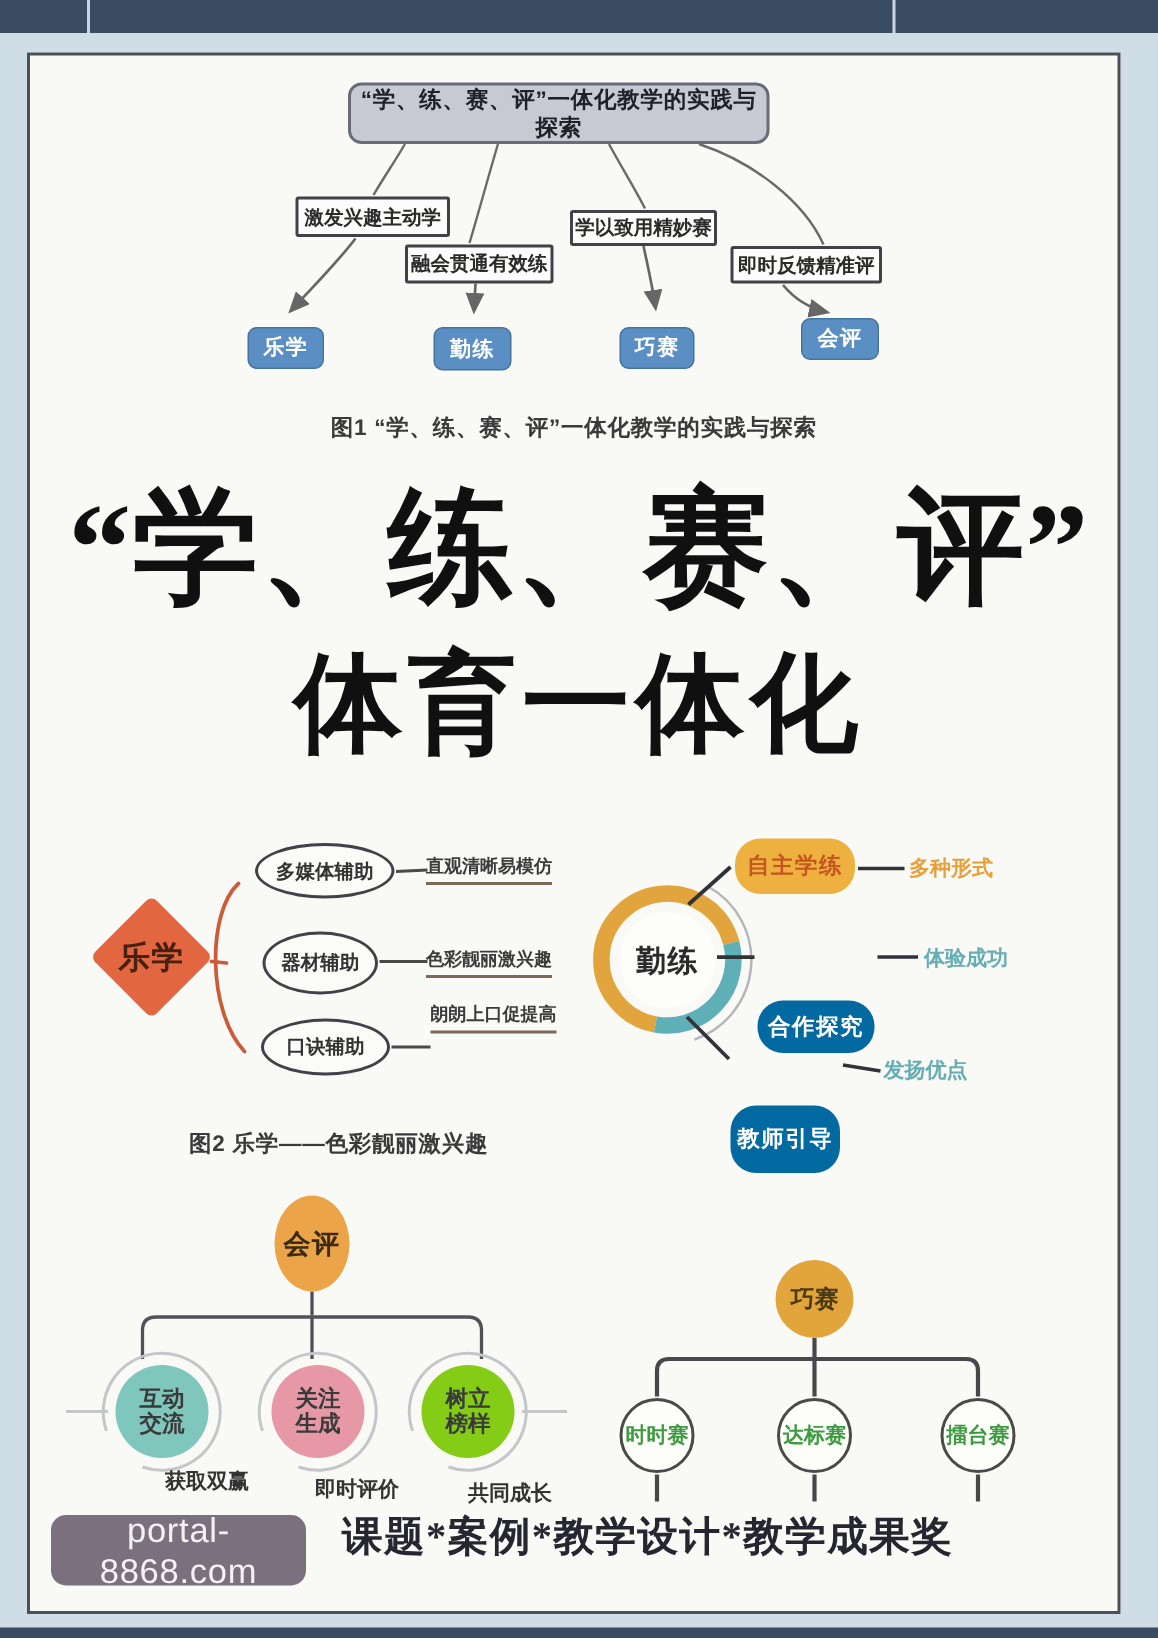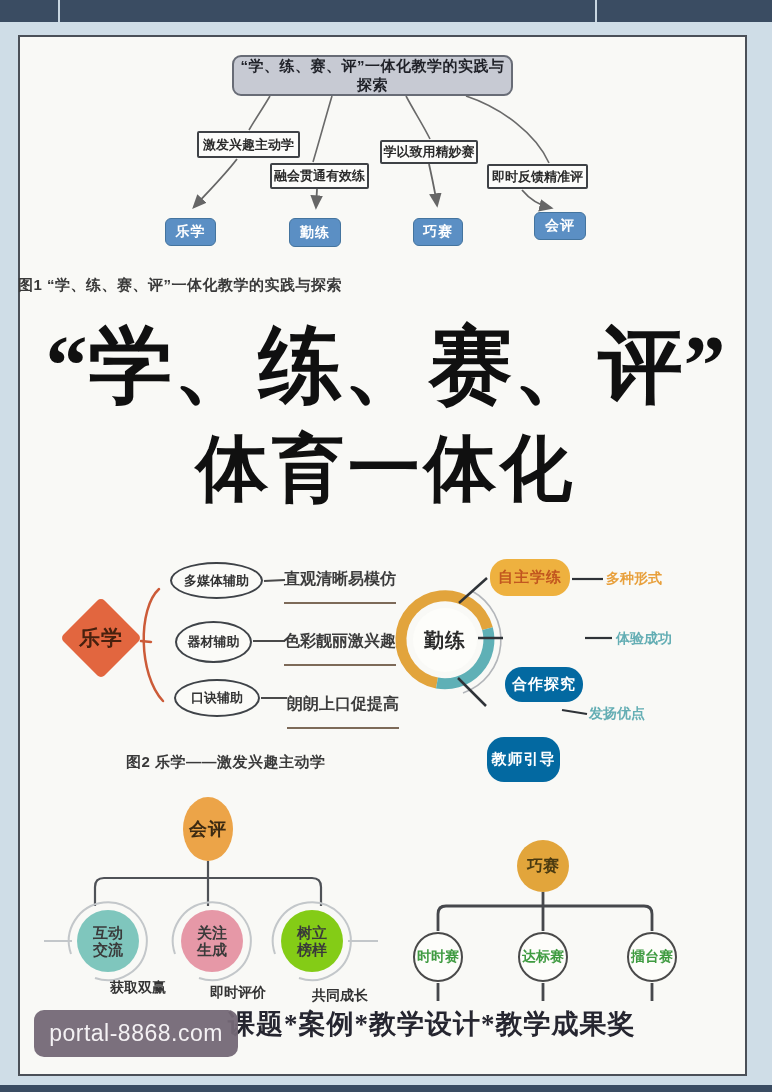--- a/index.html
+++ b/index.html
@@ -38,22 +38,22 @@
   .headline{left:0;top:0;width:772px;text-align:center;color:#101010;
     font-family:"Liberation Serif","DejaVu Serif",serif;font-weight:700;}
   .h-l1{font-size:84px;letter-spacing:1px;line-height:1.15;}
   .h-l2{font-size:72px;letter-spacing:4px;line-height:1.1;}
 
   
   .diamond{background:#e2663f;border-radius:5px;transform:rotate(45deg);}
   .diamond span{transform:rotate(-45deg);font-size:21px;font-weight:700;color:#47200e;letter-spacing:1px;}
   .ellipse{background:#fbfbf8;border:2px solid #3f4348;border-radius:50%;
     font-size:13px;font-weight:700;color:#333;}
-  .note-ul{font-size:16px;font-weight:700;color:#3c3c3c;border-bottom:2px solid #7d6a58;
-    padding-bottom:12px;white-space:nowrap;}
+  .note-ul{font-size:12px;font-weight:700;color:#3c3c3c;border-bottom:2px solid #7d6a58;
+    padding-bottom:2px;white-space:nowrap;}
 
   
   .pill{border-radius:17px;font-size:15px;font-weight:700;letter-spacing:1px;}
   .pill-orange{background:#eeb13f;color:#c2571f;}
   .pill-teal{background:#0369a1;color:#ffffff;margin-top:47px;}
   .f3-note{font-size:14px;font-weight:700;white-space:nowrap;}
   .f3-root-label{font-size:20px;font-weight:700;color:#2b2b2b;letter-spacing:1px;}
 
   
   .circle{border-radius:50%;}
@@ -162,35 +162,35 @@
   <div class="abs flexc wbox" style="left:197px;top:131px;width:103px;height:27px">激发兴趣主动学</div>
   <div class="abs flexc wbox" style="left:270px;top:163px;width:99px;height:26px">融会贯通有效练</div>
   <div class="abs flexc wbox" style="left:380px;top:140px;width:98px;height:24px">学以致用精妙赛</div>
   <div class="abs flexc wbox" style="left:487px;top:164px;width:101px;height:25px">即时反馈精准评</div>
 
   <div class="abs flexc bluebox" style="left:165px;top:218px;width:51px;height:28px">乐学</div>
   <div class="abs flexc bluebox" style="left:289px;top:218px;width:52px;height:29px">勤练</div>
   <div class="abs flexc bluebox" style="left:413px;top:218px;width:50px;height:28px">巧赛</div>
   <div class="abs flexc bluebox" style="left:534px;top:212px;width:52px;height:28px">会评</div>
 
-  <div class="abs caption" style="left:18px;top:276px;width:729px;">图1 “学、练、赛、评”一体化教学的实践与探索</div>
+  <div class="abs caption" style="left:18px;top:276px;width:729px;text-align:center">图1 “学、练、赛、评”一体化教学的实践与探索</div>
 
   <div class="abs headline h-l2" style="top:430px">体育一体化</div>
   <div class="abs headline h-l1" style="top:318px">“学、练、赛、评”</div>
 
   <div class="abs flexc diamond" style="left:72px;top:609px;width:58px;height:58px">
     <span>乐学</span>
   </div>
   <div class="abs flexc ellipse" style="left:170px;top:562px;width:93px;height:37px">多媒体辅助</div>
   <div class="abs flexc ellipse" style="left:175px;top:621px;width:77px;height:42px">器材辅助</div>
   <div class="abs flexc ellipse" style="left:174px;top:679px;width:86px;height:38px">口诀辅助</div>
   <div class="abs note-ul" style="left:284px;top:569px">直观清晰易模仿</div>
   <div class="abs note-ul" style="left:284px;top:631px">色彩靓丽激兴趣</div>
-  <div class="abs note-ul" style="left:287px;top:694px">朗朗上口促提高</div>
-  <div class="abs caption" style="left:126px;top:753px">图2 乐学——激发兴趣主动学</div>
+  <div class="abs note-ul" style="left:287px;top:668px">朗朗上口促提高</div>
+  <div class="abs caption" style="left:126px;top:753px">图2 乐学——色彩靓丽激兴趣</div>
 
   <div class="abs flexc f3-root-label" style="left:415px;top:620px;width:60px;height:40px">勤练</div>
   <div class="abs flexc pill pill-orange" style="left:490px;top:559px;width:80px;height:37px">自主学练</div>
   <div class="abs flexc pill pill-teal" style="left:505px;top:620px;width:78px;height:35px">合作探究</div>
   <div class="abs flexc pill pill-teal" style="left:487px;top:690px;width:73px;height:45px">教师引导</div>
   <div class="abs f3-note" style="left:606px;top:570px;color:#e8a03c">多种形式</div>
   <div class="abs f3-note" style="left:616px;top:630px;color:#64aeb4">体验成功</div>
   <div class="abs f3-note" style="left:589px;top:705px;color:#64aeb4">发扬优点</div>
 
   <div class="abs flexc circle f4-root" style="left:183px;top:797px;width:50px;height:64px">会评</div>
@@ -203,16 +203,16 @@
   <div class="abs f4-note" style="left:110px;top:979px">获取双赢</div>
   <div class="abs f4-note" style="left:210px;top:984px">即时评价</div>
   <div class="abs f4-note" style="left:312px;top:987px">共同成长</div>
 
   <div class="abs flexc circle f5-root" style="left:517px;top:840px;width:52px;height:52px">巧赛</div>
   <div class="abs flexc circle f5-node" style="left:413px;top:932px;width:50px;height:50px">时时赛</div>
   <div class="abs flexc circle f5-node" style="left:518px;top:932px;width:50px;height:50px">达标赛</div>
   <div class="abs flexc circle f5-node" style="left:627px;top:932px;width:50px;height:50px">擂台赛</div>
 
   <div class="abs footer-text" style="left:228px;top:1006px">课题*案例*教学设计*教学成果奖</div>
-  <div class="abs flexc watermark" style="left:34px;top:1010px;width:204px;height:47px">portal-8868.com</div>
+  <div class="abs flexc watermark" style="left:34px;top:1010px;width:170px;height:47px">portal-8868.com</div>
 
   <div class="bottom-bar"></div>
 </div>
 
 </body></html>

